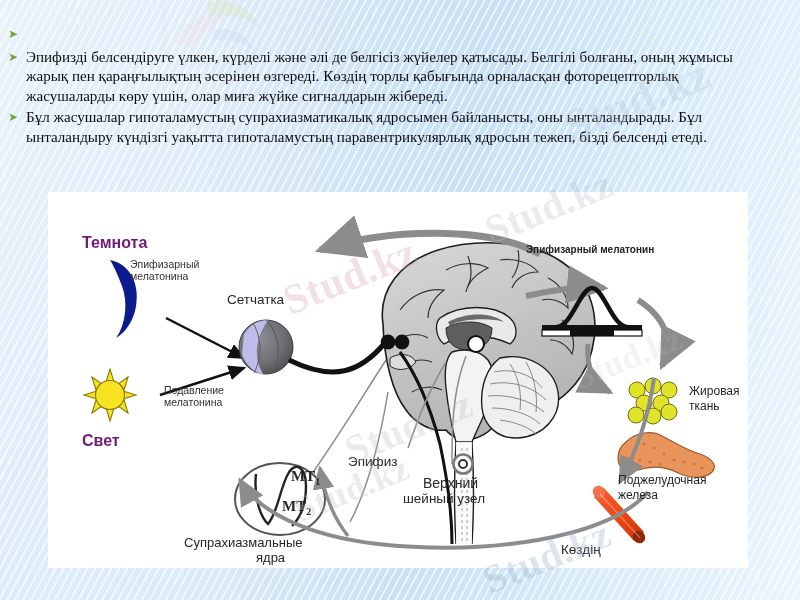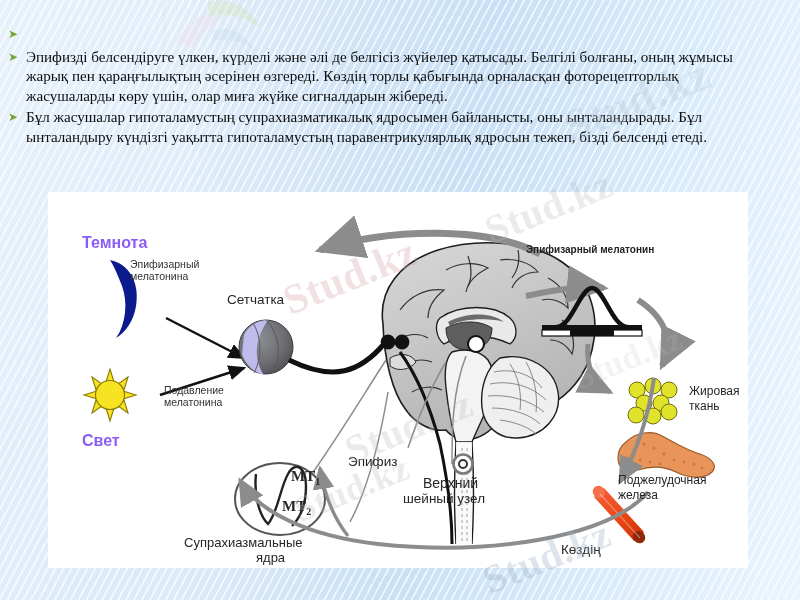--- a/index.html
+++ b/index.html
@@ -69,21 +69,21 @@
     background:#ffffff;
   }
   #fig-svg{position:absolute;left:0;top:0;width:700px;height:376px;}
 
   
   .lbl{
     position:absolute;color:#262626;
     font-family:"Liberation Sans", sans-serif;
     white-space:nowrap;
   }
-  .lbl.bold{font-weight:bold;color:#8b5cf6;text-align:center;}
+  .lbl.bold{font-weight:bold;color:#701a75;text-align:center;}
   .lbl.small{font-size:10.5px;line-height:12.5px;color:#333;}
   .lbl.med{font-size:12px;}
 
   
   .wm{
     position:absolute;pointer-events:none;
     font-family:"Liberation Serif", serif;font-weight:bold;
     color:#b8bec6;opacity:.30;letter-spacing:.5px;
     transform-origin:left top;
   }

